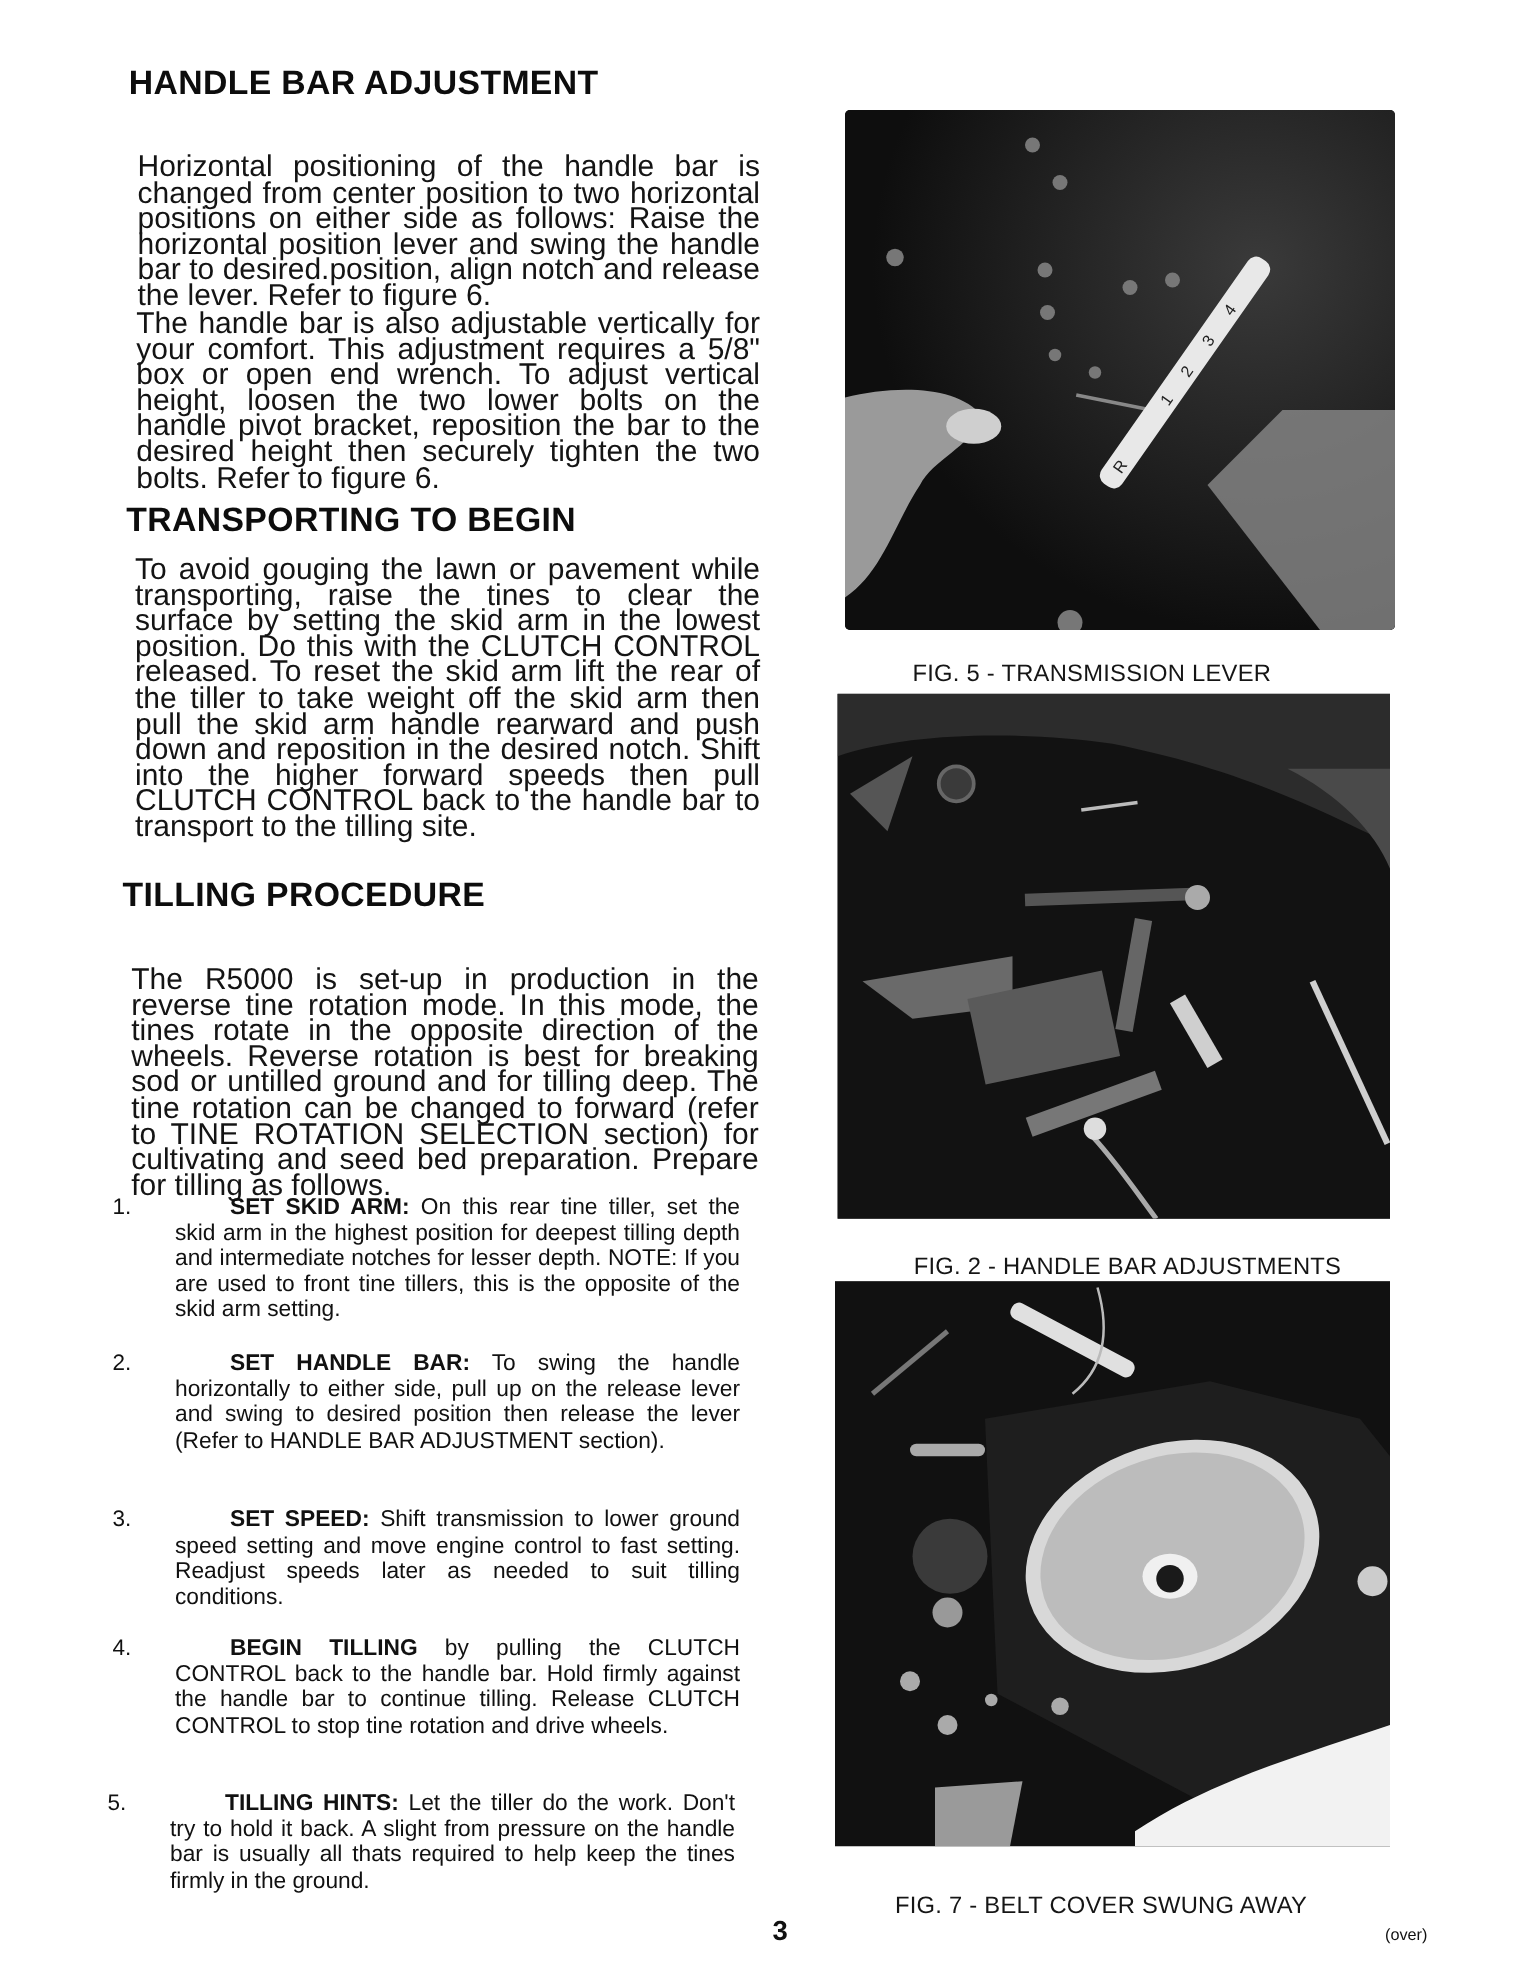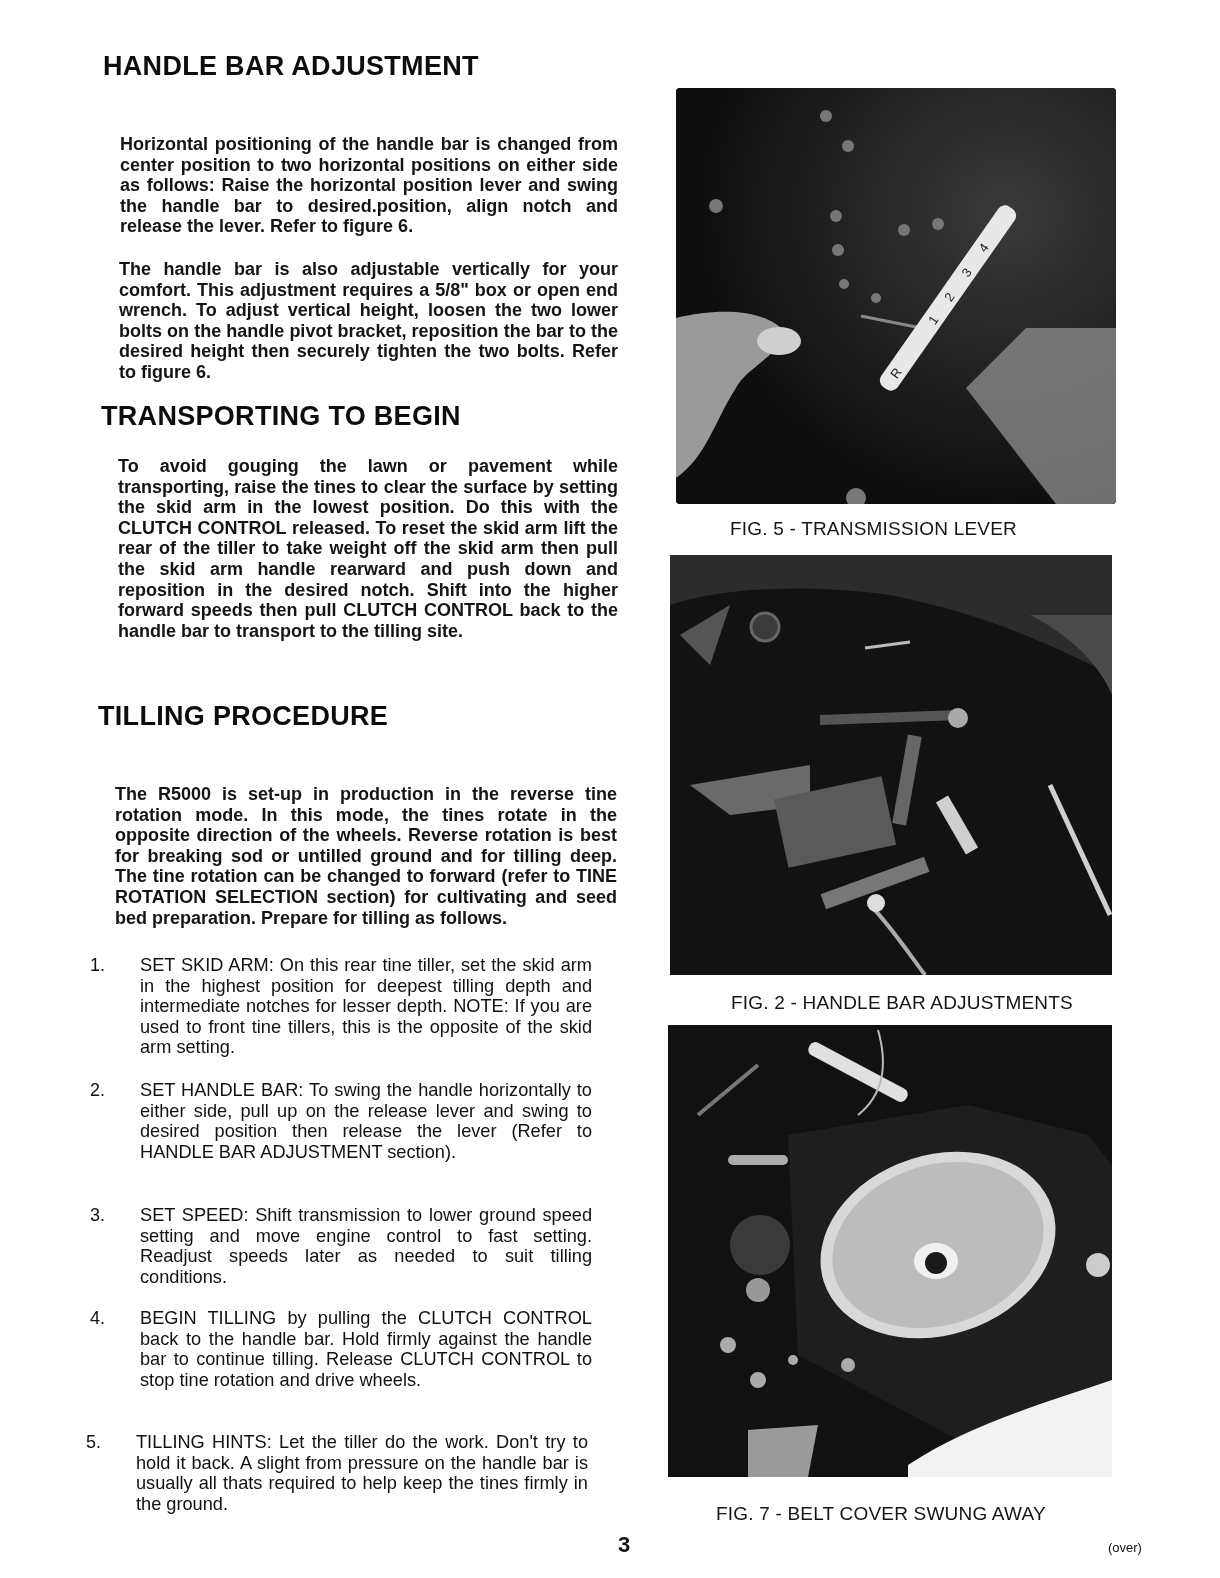--- a/index.html
+++ b/index.html
@@ -6,59 +6,59 @@
   body {
     width:1220px; height:1578px; position:relative; overflow:hidden;
     background:#ffffff; color:#111;
     font-family:"Liberation Sans", sans-serif;
   }
   h2 {
     margin:0; font-weight:700; font-size:27px; letter-spacing:0.3px;
     color:#0d0d0d; line-height:32px;text-align:right;
   }
   p.body {
-    margin:18px; font-size:18px; line-height:20.6px; text-align:justify;
+    margin:8px; font-size:24px; line-height:20.6px; text-align:justify;
     color:#141414;
-    font-weight:bold;
   }
   .sec1-h { position:absolute; left:103px; top:50px; }
   .sec1-p1 { position:absolute; left:102px; top:116px; width:498px; }
   .sec1-p2 { position:absolute; left:101px; top:241px; width:499px; }
   .sec2-h { position:absolute; left:101px; top:400px; }
   .sec2-p1 { position:absolute; left:100px; top:438px; width:500px; }
   .sec3-h { position:absolute; left:98px; top:700px; }
   .sec3-p1 { position:absolute; left:97px; top:766px; width:502px; }
 
   .step { position:absolute; left:90px; width:510px; }
   .step .num {
     position:absolute; left:0; top:0; font-size:18px; line-height:20.6px;
   }
   .step .txt {
     position:absolute; left:50px; width:452px; font-size:18.2px;
     line-height:20.6px; text-align:justify; margin:0;
   }
-  .step .txt b { font-weight:400; }
+  .step .txt b { font-weight:700;margin-left:44px; }
   .step1 { top:955px; }
   .step2 { top:1080px; }
   .step3 { top:1205px; }
   .step4 { top:1308px; }
   .step5 { top:1432px; left:86px; }
   .step5 .txt { left:50px; width:452px; }
 
   .photo {
     position:absolute; background:#1a1a1a; overflow:hidden;
   }
   .photo svg { display:block; width:100%; height:100%; }
   .fig5 { left:676px; top:88px; width:440px; height:416px; border-radius:4px; }
   .fig6 { left:670px; top:555px; width:442px; height:420px; }
   .fig7 { left:668px; top:1025px; width:444px; height:452px; }
 
   .caption {
     position:absolute; font-size:19px; color:#151515; letter-spacing:0.2px;
     white-space:nowrap;
+    margin-top:11px;
   }
   .cap5 { left:730px; top:518px; }
   .cap6 { left:731px; top:992px; }
   .cap7 { left:716px; top:1503px; }
   .page-num {
     position:absolute; left:618px; top:1532px; font-weight:700; font-size:22px;
   }
   .over {
     position:absolute; left:1108px; top:1540px; font-size:13px;
   }

